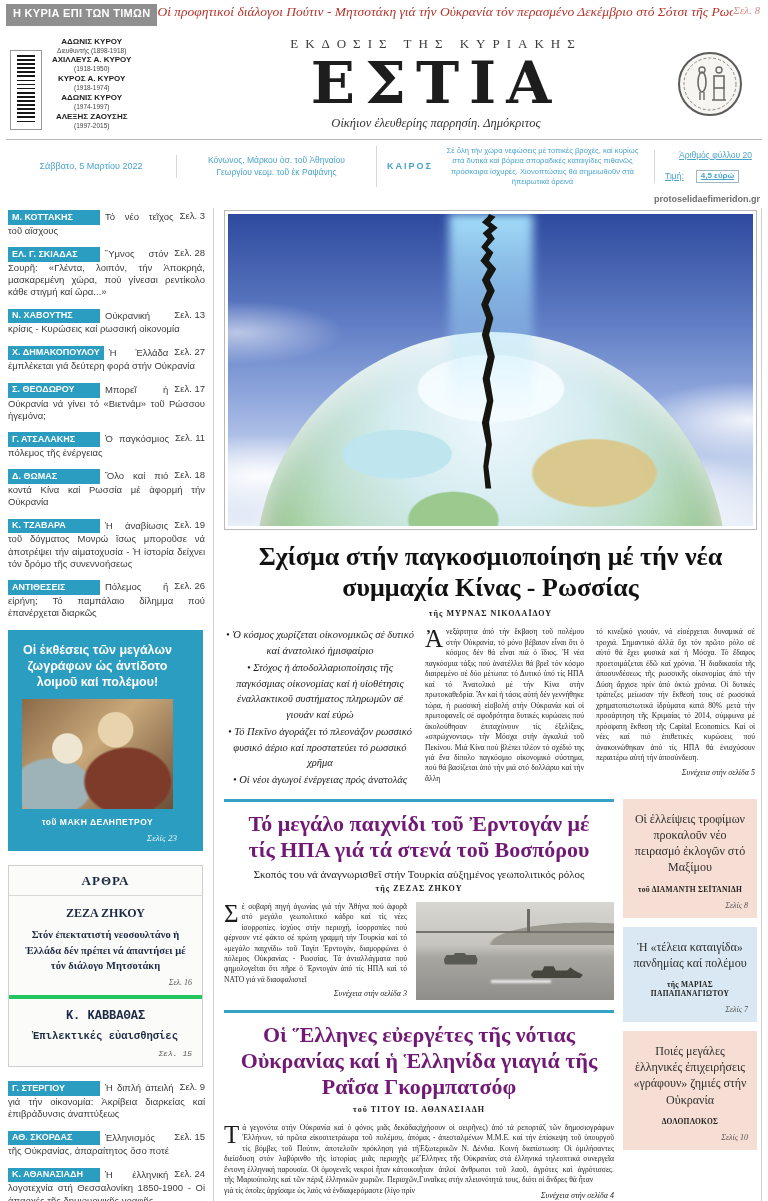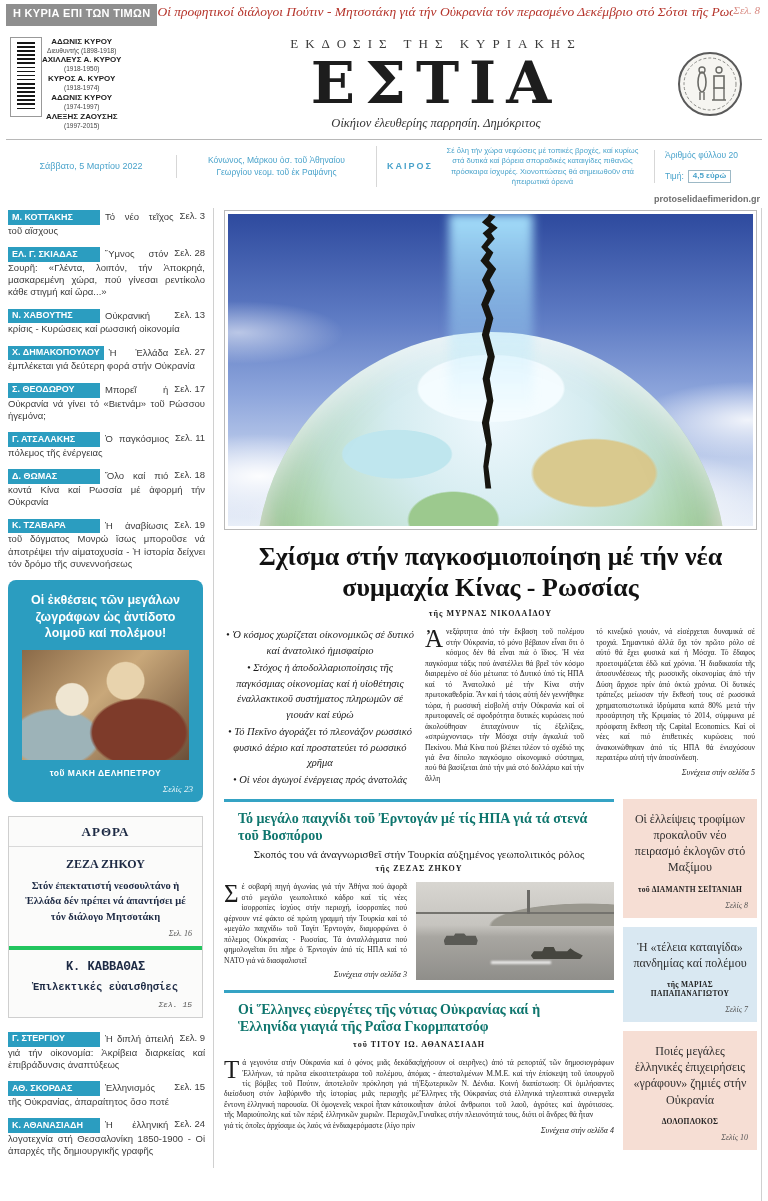--- a/index.html
+++ b/index.html
@@ -10,21 +10,21 @@
 
   
   .topbar { display:flex; gap:0; height:22px; margin-bottom:4px; }
   .topbar-label { background:#8f8f8f; color:#fff; font-family:"Liberation Sans",sans-serif;
                   font-weight:bold; font-size:11px; padding:3px 7px; white-space:nowrap; letter-spacing:.3px; }
   .topbar-headline { font-style:italic; font-size:13.5px; color:#b5342b; flex:1; white-space:nowrap; overflow:hidden; }
   .topbar-page { font-style:italic; font-size:11px; color:#d98c84; padding-right:2px; }
 
   
   .masthead { display:flex; align-items:center; padding:6px 4px 8px 4px; }
-  .mast-left { display:flex; align-items:flex-start; width:200px; }
+  .mast-left { display:flex; align-items:flex-end; gap:10px; width:200px; }
   .barcode { width:32px; height:80px; border:1px solid #999; padding:4px 6px;
              background:repeating-linear-gradient(180deg,#161616 0 1.6px,#fff 1.6px 4.1px) content-box; }
   .publishers { text-align:center; font-family:"Liberation Sans",sans-serif; }
   .pub-name { font-weight:bold; font-size:8px; color:#222; line-height:1.25; }
   .pub-years { font-size:6.5px; color:#444; line-height:1.2; margin-bottom:1px; }
   .mast-center { flex:1; text-align:center; }
   .edition { font-size:13px; letter-spacing:7px; color:#3a3a3a; margin-bottom:2px; }
   .logo { font-family:"DejaVu Serif","Liberation Serif",serif; font-weight:bold; font-size:58px;
           line-height:1; letter-spacing:10px; color:#1d1d1d; }
   .motto { font-style:italic; font-size:12.5px; color:#333; margin-top:4px; }
@@ -33,40 +33,40 @@
   
   .dateline { display:flex; align-items:center; border-top:1px solid #b8b8b8; padding:6px 0 5px 0;
               color:#4aa3cb; font-family:"Liberation Sans",sans-serif; }
   .dl-cell { padding:0 10px; text-align:center; font-size:8.5px; line-height:1.35; }
   .dl-cell + .dl-cell { border-left:1px solid #d7d7d7; }
   .dl-date { width:170px; font-size:9px; }
   .dl-saints { width:200px; }
   .dl-weather { flex:1; display:flex; align-items:center; gap:8px; text-align:left; }
   .dl-weather-label { font-weight:bold; letter-spacing:2px; font-size:9px; }
   .dl-weather-text { font-size:7.6px; text-align:center; }
-  .dl-issue { width:108px; text-align:left; font-size:8.5px; }
-  .price-row { margin-top:9px; display:flex; align-items:center; gap:4px; }
+  .dl-issue { width:108px; text-align:right; font-size:8.5px;text-decoration:underline; }
+  .price-row { margin-top:9px; display:flex; align-items:center; gap:12px; }
   .price-box { border:1px solid #9db9c6; padding:0 4px; font-weight:bold; font-size:8px; color:#4aa3cb; }
   .siteline { text-align:right; font-family:"Liberation Sans",sans-serif; font-weight:bold;
               font-size:9px; color:#6e6e6e; padding:2px 2px 4px 0; }
 
   
   .content { display:flex; align-items:flex-start; }
   .sidebar { width:208px; padding:2px 8px 0 2px; border-right:1px solid #d0d0d0; }
   .main { flex:1; padding:0 4px 0 10px; border-right:1px solid #d0d0d0; min-height:1000px; }
 
   
   .sb-item { font-family:"Liberation Sans",sans-serif; font-size:9.5px; line-height:1.3; color:#3b3b3b;
              text-align:justify; margin-bottom:10px; overflow:hidden; }
   .sb-label { display:inline-block; background:#2b9dc0; color:#fff; font-weight:bold; font-size:9px;
               padding:1.5px 4px; margin-right:5px; min-width:92px; }
   .sb-page { float:right; padding-left:6px; }
 
   
-  .promo { background:#2b9dc0; color:#fff; padding:12px 10px 8px 10px; margin:6px 2px 14px 0; text-align:center;border-radius:8px; }
+  .promo { background:#2b9dc0; color:#fff; padding:12px 26px 8px 10px; margin:6px 2px 14px 0; text-align:center; }
   .promo-title { font-family:"Liberation Sans",sans-serif; font-weight:bold; font-size:12.5px; line-height:1.3; }
   .promo-art { height:110px; margin:9px 4px 8px 4px;
                background:
                  radial-gradient(circle at 62% 28%, #e8d3ad 0 14%, rgba(0,0,0,0) 15%),
                  radial-gradient(circle at 30% 45%, #efe6d2 0 12%, rgba(0,0,0,0) 13%),
                  radial-gradient(ellipse at 70% 75%, #7e3b2a 0 28%, rgba(0,0,0,0) 30%),
                  radial-gradient(ellipse at 20% 80%, #9db3b8 0 22%, rgba(0,0,0,0) 24%),
                  linear-gradient(135deg,#8a6a48 0%,#c9a87a 45%,#6b4f38 100%); }
   .promo-author { font-family:"Liberation Sans",sans-serif; font-weight:bold; font-size:8.5px; letter-spacing:.5px; }
   .promo-page { font-style:italic; font-size:9px; text-align:right; margin-top:6px; color:#eaf6fa; }
@@ -117,21 +117,21 @@
   .bullet { margin-bottom:1px; }
   .lead-cols { flex:1; display:flex; gap:12px; }
   .coltext { flex:1; font-size:7.6px; line-height:1.38; text-align:justify; color:#1c1c1c; }
   .dropcap::first-letter { float:left; font-size:25px; line-height:21px; padding:1px 3px 0 0; }
   .cont { font-style:italic; text-align:right; font-size:8px; margin-top:4px; color:#1c1c1c; }
 
   
   .lower { display:flex; gap:9px; margin-top:10px; }
   .lower-left { flex:1; }
   .divider { height:3px; background:#35a3c4; margin:0 0 9px 0; }
-  .art-headline { text-align:left; font-size:14px; line-height:1.2; margin:0 14px 4px 14px; color:#0f766e; }
+  .art-headline { text-align:center; font-size:22px; line-height:1.2; margin:0 14px 4px 14px; color:#701a75; }
   .art-subhead { text-align:center; font-size:11px; margin-bottom:4px; color:#222; }
   .erd-row { display:flex; gap:9px; margin-top:2px; }
   .erd-text { flex:1; }
   .bosporus { width:198px; height:98px; flex:none; position:relative; overflow:hidden;
               background:linear-gradient(180deg,#d8d6d1 0%,#c6c4bf 44%,#a8a6a1 56%,#8f8e8a 100%); }
   .bos-hill { position:absolute; right:0; top:18%; width:70%; height:26%;
               background:radial-gradient(ellipse at 80% 100%, #9a988f 0 60%, rgba(0,0,0,0) 62%); }
   .bos-deck { position:absolute; left:0; right:0; top:30%; height:2px; background:#74736e; }
   .bos-tower { position:absolute; left:56%; top:8%; width:3px; height:24%; background:#6b6a66; }
   .bos-ship1 { position:absolute; left:14%; top:52%; width:34px; height:12px; background:#5a5a55;
@@ -234,20 +234,21 @@
     <aside class="sidebar">
 
       <p class="sb-item"><span class="sb-label">Μ. ΚΟΤΤΑΚΗΣ</span><span class="sb-page">Σελ. 3</span><span>Τό νέο τεῖχος τοῦ αἴσχους</span></p>
       <p class="sb-item"><span class="sb-label">ΕΛ. Γ. ΣΚΙΑΔΑΣ</span><span class="sb-page">Σελ. 28</span><span>Ὕμνος στόν Σουρῆ: «Γλέντα, λοιπόν, τήν Ἀποκρηά, μασκαρεμένη χώρα, πού γίνεσαι ρεντίκολο κάθε στιγμή καί ὥρα...»</span></p>
       <p class="sb-item"><span class="sb-label">Ν. ΧΑΒΟΥΤΗΣ</span><span class="sb-page">Σελ. 13</span><span>Οὐκρανική κρίσις - Κυρώσεις καί ρωσσική οἰκονομία</span></p>
       <p class="sb-item"><span class="sb-label">Χ. ΔΗΜΑΚΟΠΟΥΛΟΥ</span><span class="sb-page">Σελ. 27</span><span>Ἡ Ἑλλάδα ἐμπλέκεται γιά δεύτερη φορά στήν Οὐκρανία</span></p>
       <p class="sb-item"><span class="sb-label">Σ. ΘΕΟΔΩΡΟΥ</span><span class="sb-page">Σελ. 17</span><span>Μπορεῖ ἡ Οὐκρανία νά γίνει τό «Βιετνάμ» τοῦ Ρώσσου ἡγεμόνα;</span></p>
       <p class="sb-item"><span class="sb-label">Γ. ΑΤΣΑΛΑΚΗΣ</span><span class="sb-page">Σελ. 11</span><span>Ὁ παγκόσμιος πόλεμος τῆς ἐνέργειας</span></p>
       <p class="sb-item"><span class="sb-label">Δ. ΘΩΜΑΣ</span><span class="sb-page">Σελ. 18</span><span>Ὅλο καί πιό κοντά Κίνα καί Ρωσσία μέ ἀφορμή τήν Οὐκρανία</span></p>
       <p class="sb-item"><span class="sb-label">Κ. ΤΖΑΒΑΡΑ</span><span class="sb-page">Σελ. 19</span><span>Ἡ ἀναβίωσις τοῦ δόγματος Μονρώ ἴσως μποροῦσε νά ἀποτρέψει τήν αἱματοχυσία - Ἡ ἱστορία δείχνει τόν δρόμο τῆς συνεννοήσεως</span></p>
+      <p class="sb-item"><span class="sb-label">ΑΝΤΙΘΕΣΕΙΣ</span><span class="sb-page">Σελ. 26</span><span>Πόλεμος ἤ εἰρήνη; Τό παμπάλαιο δίλημμα πού ἐπανέρχεται διαρκῶς</span></p>
 
       <div class="promo">
         <div class="promo-title">Οἱ ἐκθέσεις τῶν μεγάλων ζωγράφων ὡς ἀντίδοτο λοιμοῦ καί πολέμου!</div>
         <div class="promo-art"></div>
         <div class="promo-author">τοῦ ΜΑΚΗ ΔΕΛΗΠΕΤΡΟΥ</div>
         <div class="promo-page">Σελίς 23</div>
       </div>
 
       <div class="arthra">
         <div class="arthra-title">ΑΡΘΡΑ</div>

